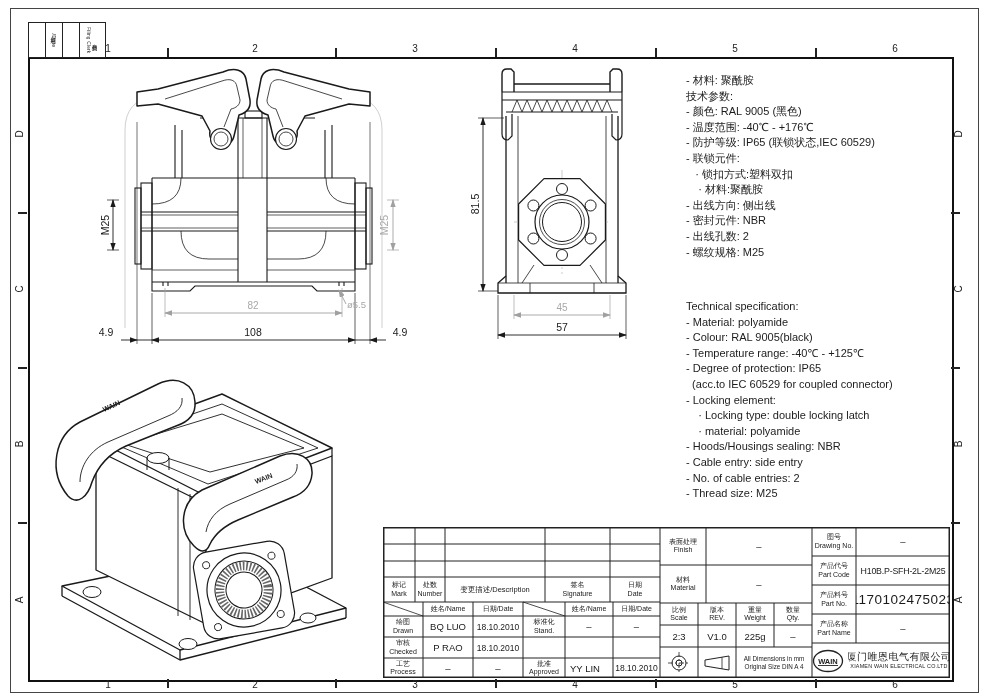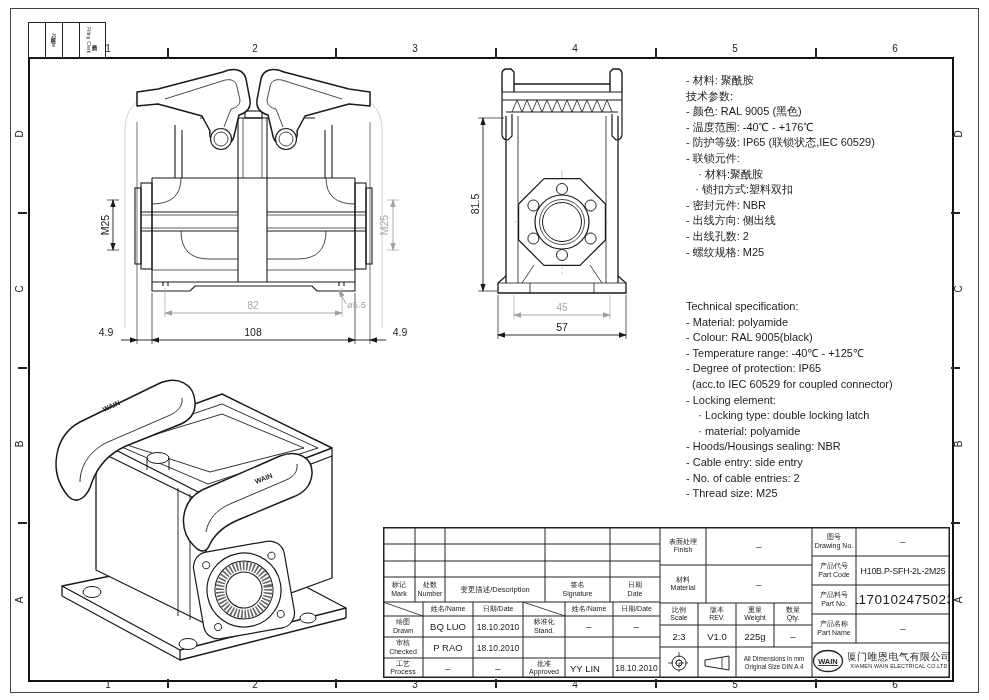--- a/index.html
+++ b/index.html
@@ -272,21 +272,21 @@
       <path d="M40,110 C40,94 50,78 68,70 L128,44 C138,40 143,34 142,26" fill="none" stroke-width="0.9"></path>
       <text transform="translate(64,40) rotate(-24)" font-size="7" font-weight="bold" fill="#1a1a1a" stroke="none">WAIN</text>
     </g>
     <g stroke="#1a1a1a" stroke-linejoin="round">
       <path d="M154,174 C138,158 140,130 162,118 L240,84 C258,77 273,86 272,102 C271,113 264,121 253,125 L198,148 C184,154 175,162 170,172 C166,182 160,180 154,174 Z" fill="#fff" stroke-width="1.5"></path>
       <path d="M166,160 C168,148 176,138 190,132 L246,108 C254,105 258,99 257,92" fill="none" stroke-width="0.9"></path>
       <text transform="translate(216,112) rotate(-21)" font-size="7" font-weight="bold" fill="#1a1a1a" stroke="none">WAIN</text>
     </g>
   </svg>
 
-  <div class="spec" style="left:686px;top:73px"><div>- 材料: 聚酰胺</div><div>技术参数:</div><div>- 颜色: RAL 9005 (黑色)</div><div>- 温度范围: -40℃ - +176℃</div><div>- 防护等级: IP65 (联锁状态,IEC 60529)</div><div>- 联锁元件:</div><div>    · 材料:聚酰胺</div><div>   · 锁扣方式:塑料双扣</div><div>- 密封元件: NBR</div><div>- 出线方向: 侧出线</div><div>- 出线孔数: 2</div><div>- 螺纹规格: M25</div></div>
+  <div class="spec" style="left:686px;top:73px"><div>- 材料: 聚酰胺</div><div>技术参数:</div><div>- 颜色: RAL 9005 (黑色)</div><div>- 温度范围: -40℃ - +176℃</div><div>- 防护等级: IP65 (联锁状态,IEC 60529)</div><div>- 联锁元件:</div><div>   · 锁扣方式:塑料双扣</div><div>    · 材料:聚酰胺</div><div>- 出线方向: 侧出线</div><div>- 密封元件: NBR</div><div>- 出线孔数: 2</div><div>- 螺纹规格: M25</div></div>
   <div class="spec" style="left:686px;top:299px"><div>Technical specification:</div><div>- Material: polyamide</div><div>- Colour: RAL 9005(black)</div><div>- Temperature range: -40℃ - +125℃</div><div>- Degree of protection: IP65</div><div>  (acc.to IEC 60529 for coupled connector)</div><div>- Locking element:</div><div>    · Locking type: double locking latch</div><div>    · material: polyamide</div><div>- Hoods/Housings sealing: NBR</div><div>- Cable entry: side entry</div><div>- No. of cable entries: 2</div><div>- Thread size: M25</div></div>
 
   <div class="abs" style="left:383px;top:527px;width:567px;height:151px">
     <svg width="567" height="151" viewBox="0 0 567 151" style="position:absolute;left:0;top:0">
       <g stroke="#222" stroke-width="1" fill="none">
         <rect x="0.75" y="0.75" width="565.5" height="149.5" stroke-width="1.5"></rect>
         <path d="M32,0 V75 M62,0 V75 M162,0 V75 M227,0 V75"></path>
         <path d="M277,0 V151 M429,0 V151"></path>
         <path d="M40,75 V151 M90,75 V151 M140,75 V151 M182,75 V151 M230,75 V151"></path>
         <path d="M323,0 V76 M315,76 V151 M353,76 V151 M391,76 V120 M473,0 V116"></path>

